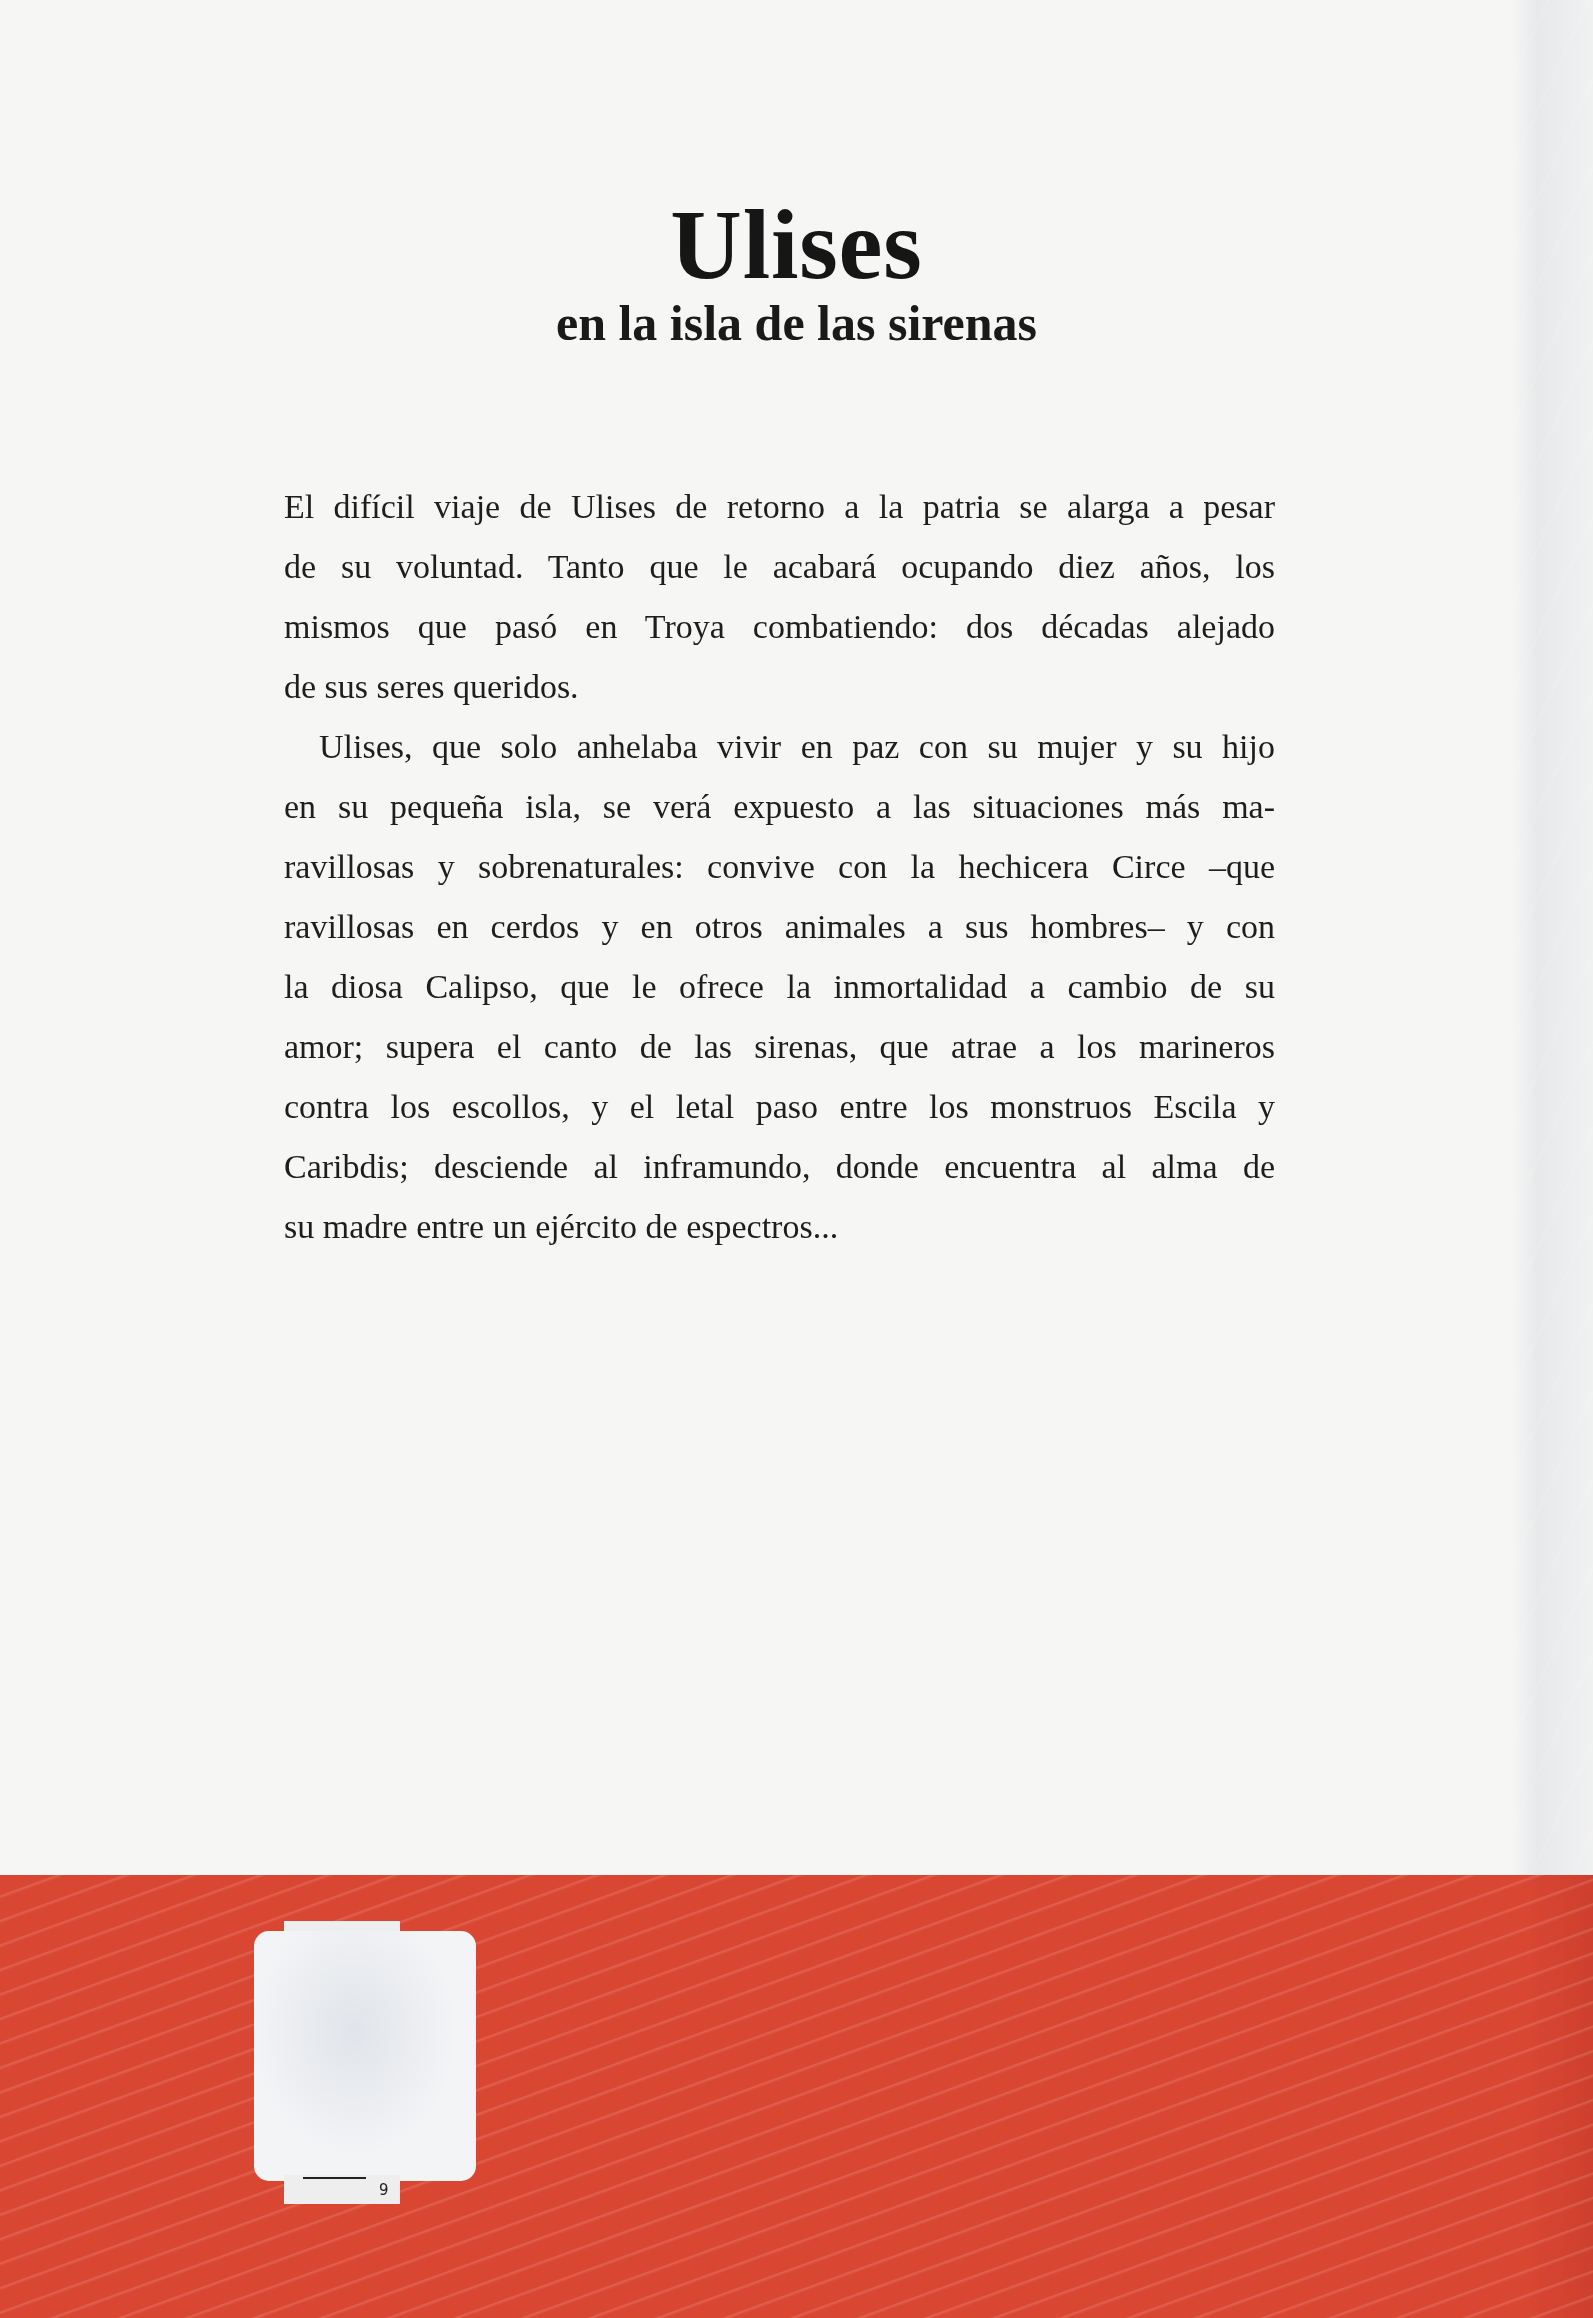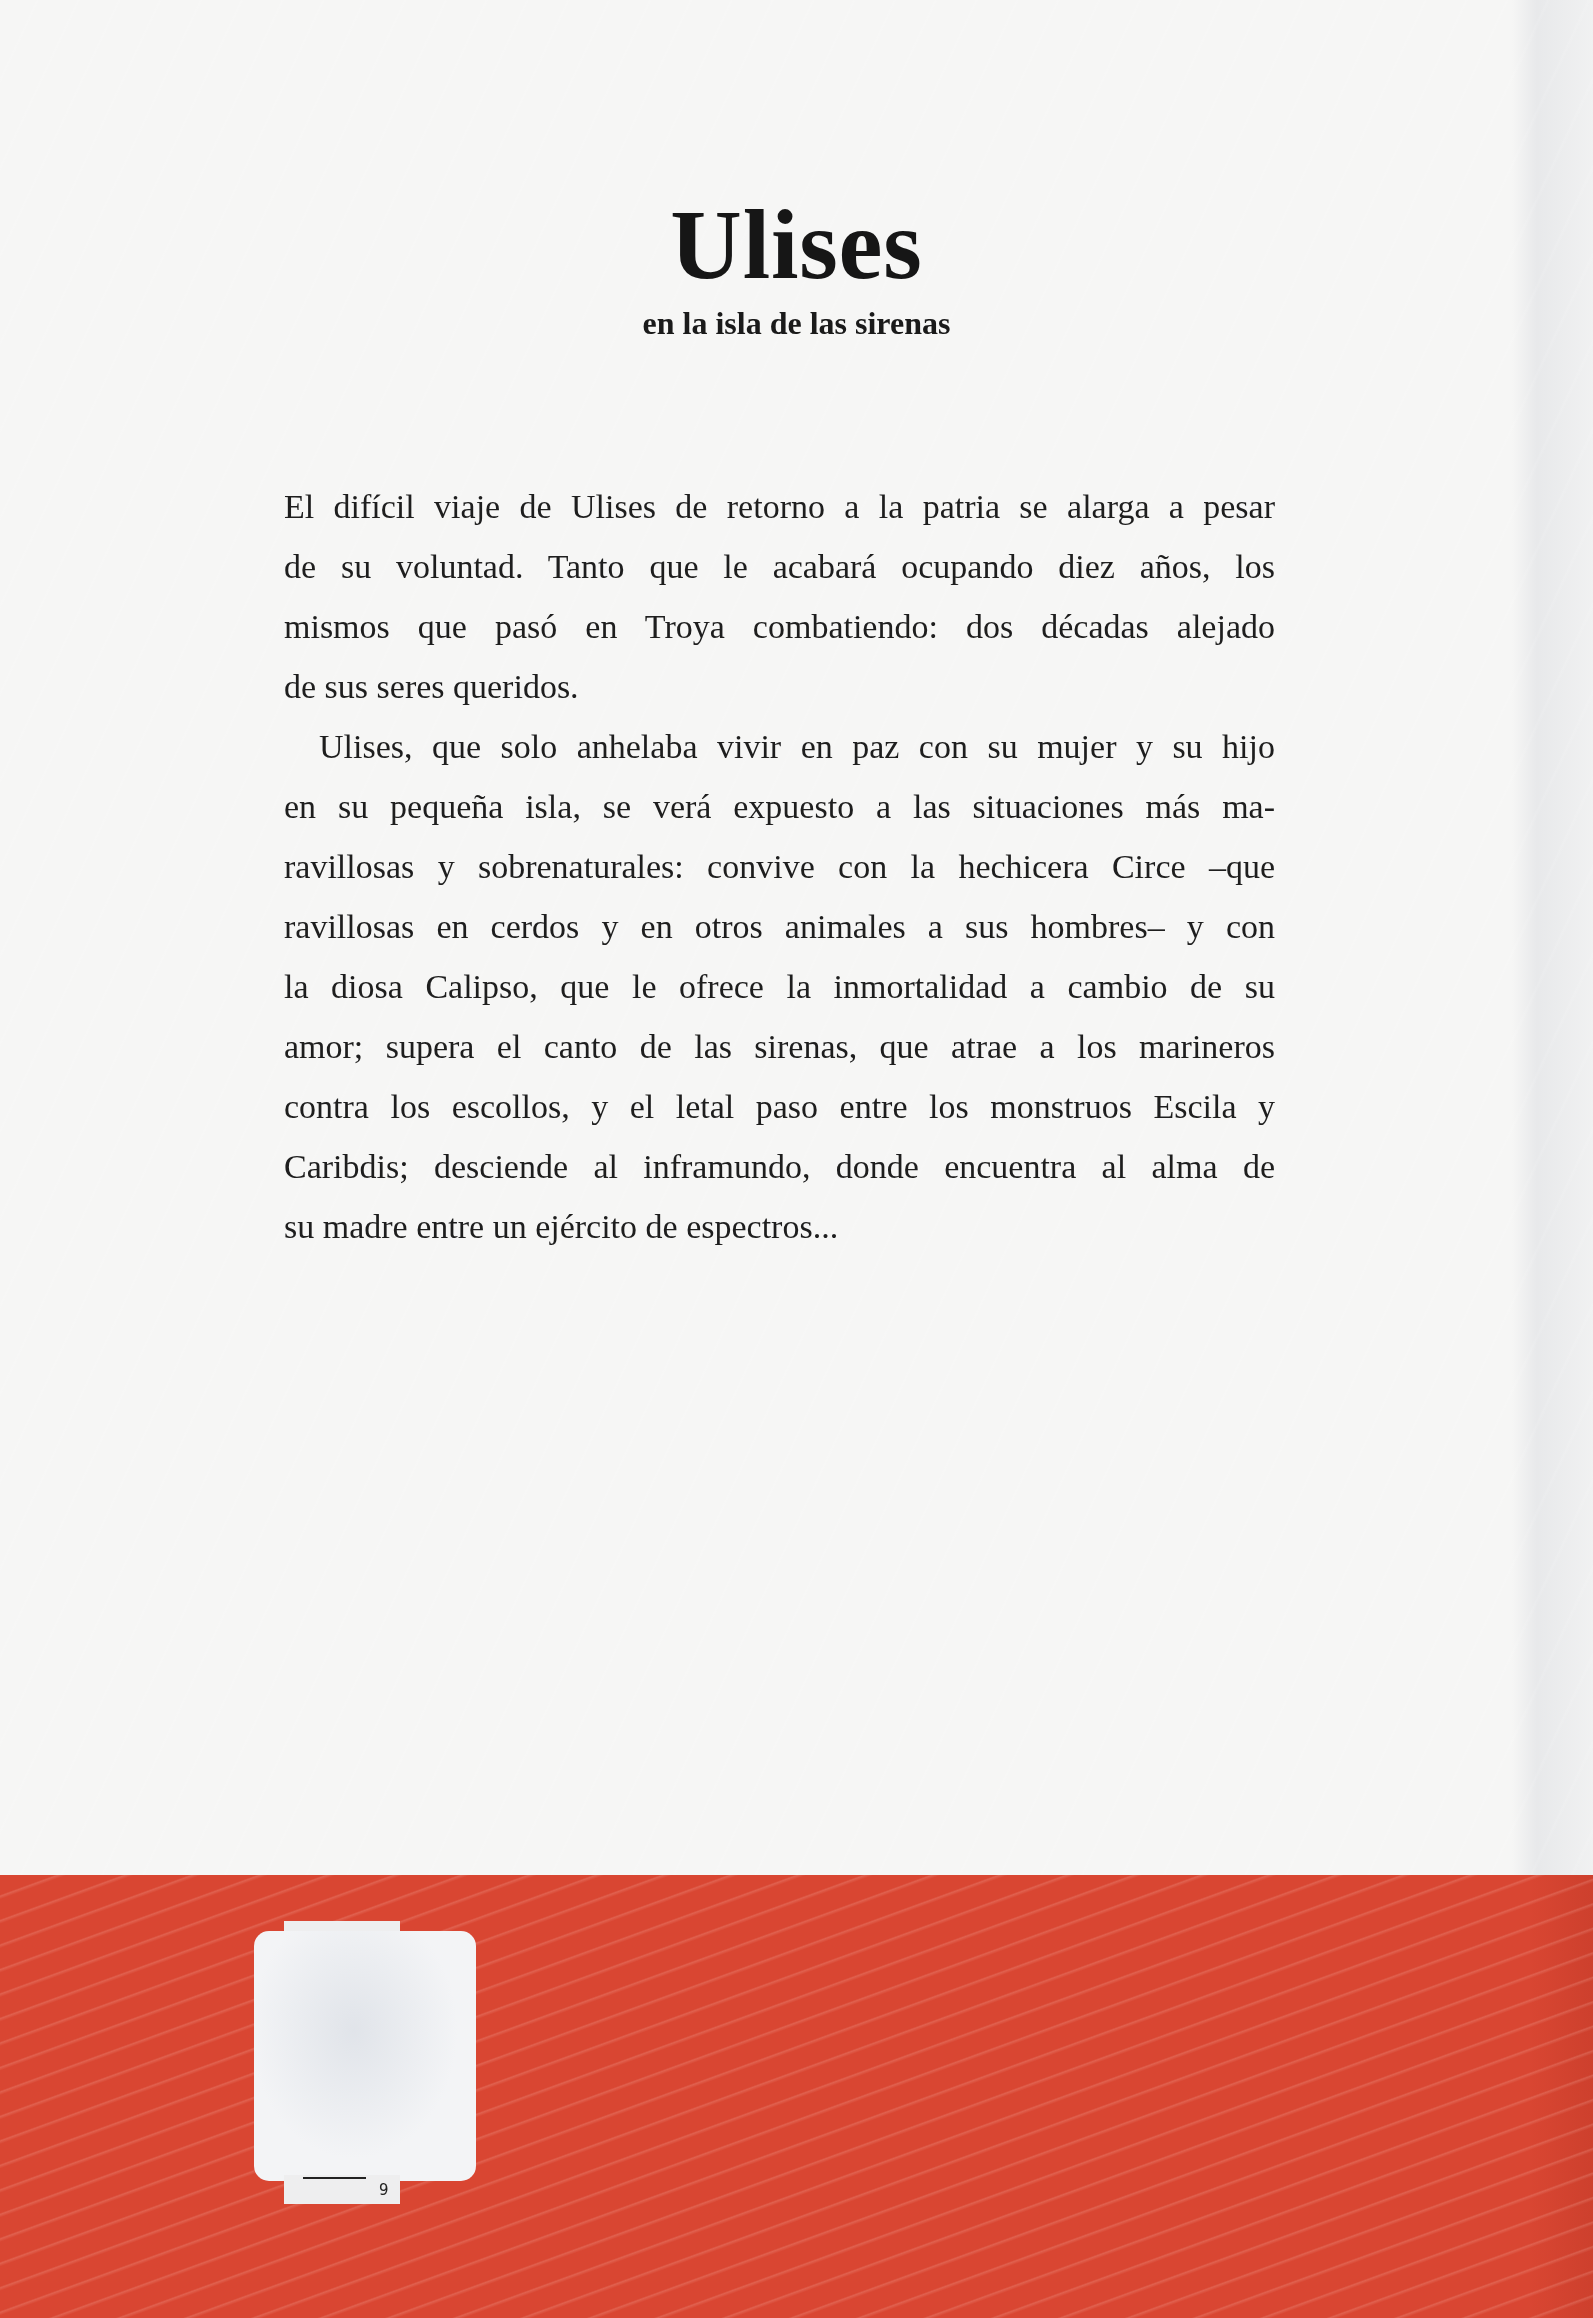--- a/index.html
+++ b/index.html
@@ -45,21 +45,21 @@
     color: #161616;
     margin: 0;
   }
   .subtitle {
     position: absolute;
     left: 0; width: 1593px;
     top: 302px;
     text-align: center;
     font-family: "Liberation Serif", "DejaVu Serif", serif;
     font-weight: bold;
-    font-size: 32px;
+    font-size: 50px;
     line-height: 42px;
     color: #1a1a1a;
     margin: 0;
   }
   .synopsis {
     position: absolute;
     left: 284px;
     top: 477px;
     width: 991px;
     font-family: Liberation Serif, serif;

